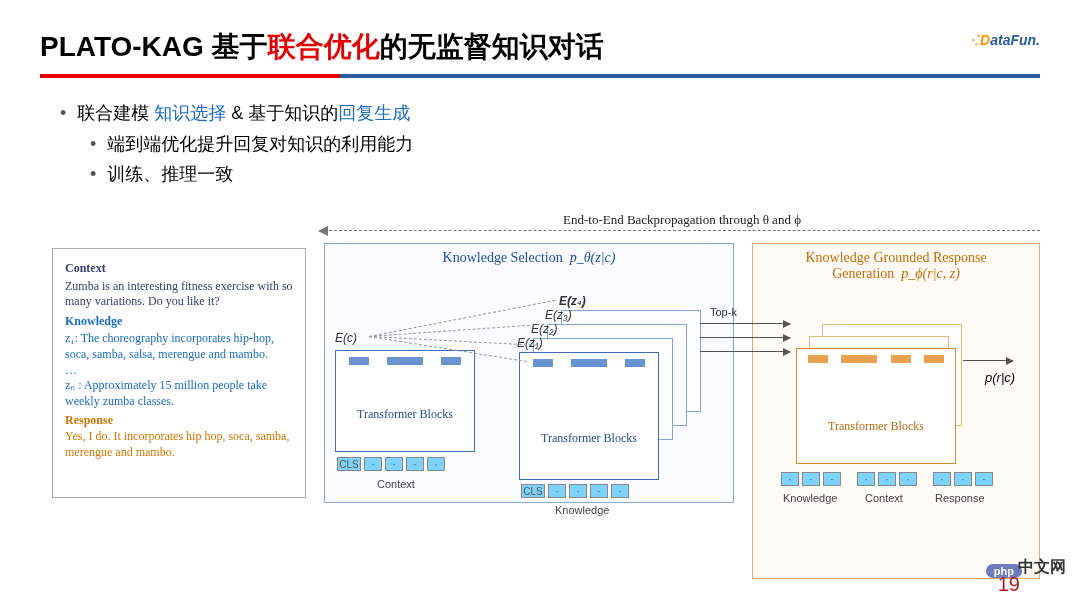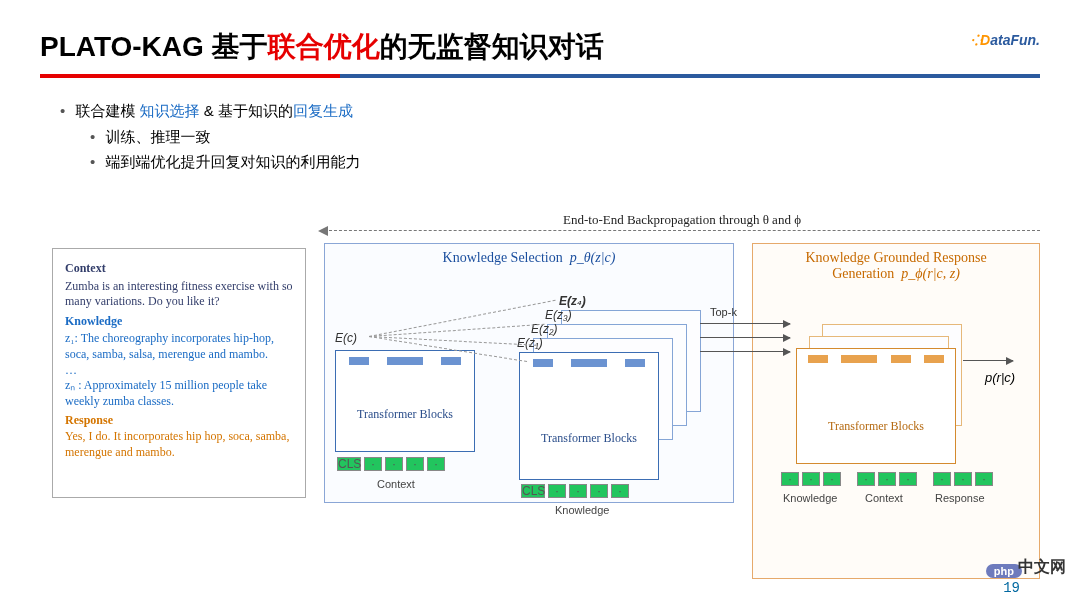--- a/index.html
+++ b/index.html
@@ -4,21 +4,21 @@
 <style>
 * { margin: 0; padding: 0; box-sizing: border-box; }
 body { width: 1080px; height: 608px; font-family: "Microsoft YaHei", Arial, sans-serif; position: relative; background: #fff; overflow: hidden; }
 .slide { width: 100%; height: 100%; padding: 28px 40px; }
 .title { font-size: 28px; font-weight: bold; margin-bottom: 8px; }
 .title .red { color: #e60000; }
 .logo { position: absolute; top: 30px; right: 40px; font-size: 14px; font-weight: bold; font-style: italic; }
 .logo .d { color: #ff9500; }
 .logo .rest { color: #2b5a9e; }
 .hr-line { height: 4px; background: linear-gradient(to right, #e60000 0%, #e60000 30%, #2b5a9e 30%, #2b5a9e 100%); margin-bottom: 18px; }
-.bullets { font-size: 15px; line-height: 1.7; margin-left: 20px; margin-top: 20px; }
+.bullets { font-size: 18px; line-height: 1.7; margin-left: 20px; margin-top: 20px; }
 .bullets ul { list-style: none; }
 .bullets li::before { content: "• "; color: #555; margin-right: 6px; }
 .bullets .l1 { margin-left: 0; }
 .bullets .l2 { margin-left: 30px; }
 .blue { color: #1a6bc4; }
 .diagram { position: absolute; top: 218px; left: 52px; right: 40px; bottom: 50px; }
 
 .left-panel { position: absolute; left: 0; top: 30px; width: 254px; height: 250px; border: 1px solid #aaa; padding: 8px 12px; font-family: "Comic Sans MS", cursive; font-size: 12px; line-height: 1.3; }
 .left-panel .h { font-weight: bold; color: #0a3d91; margin-top: 4px; margin-bottom: 2px; }
 .left-panel .ctx { color: #323d6a; }
@@ -41,52 +41,52 @@
 .tblock.blue { border-color: #3b6db3; }
 .tblock.orange { border-color: #d48a2e; }
 .tblock .bars { display: flex; justify-content: space-around; padding: 6px 4px 2px; }
 .tblock .bar { height: 8px; }
 .tblock.blue .bar { background: #6b93d1; }
 .tblock.orange .bar { background: #e8a24e; }
 .tblock .w1 { width: 20px; } .tblock .w2 { width: 36px; } .tblock .w3 { width: 20px; }
 .tblock .tlabel { text-align: center; font-family: Liberation Serif, serif; font-size: 12px; margin-top: 40px; color: #2a4d8a; }
 .tblock.orange .tlabel { color: #b56a12; }
 .tokens { position: absolute; display: flex; gap: 3px; }
-.tok { width: 18px; height: 14px; border: 1px solid #888; font-size: 12px; text-align: center; line-height: 13px; color: #555; background:#22c55e; }
+.tok { width: 18px; height: 14px; border: 1px solid #888; font-size: 10px; text-align: center; line-height: 13px; color: #555; background:#7dd3fc; }
 .tok.cls { width: 24px; }
 .tok-label { position: absolute; font-size: 11px; color: #444; }
 
 .ghost { position: absolute; width: 140px; height: 102px; border: 1px solid #85a5d6; background: #fdfdff; }
 .e-label { position: absolute; font-size: 12px; font-style: italic; color: #333; }
 .dash-line { position: absolute; border-top: 1px dashed #999; height: 1px; transform-origin: left center; }
 .solid-arrow { position: absolute; height: 1px; border-top: 1px solid #555; }
 .solid-arrow::after { content: ""; position: absolute; right: -1px; top: -4px; border-left: 8px solid #555; border-top: 4px solid transparent; border-bottom: 4px solid transparent; }
 .topk { position: absolute; font-size: 11px; color: #333; }
 .out-label { position: absolute; font-size: 13px; font-style: italic; }
-.page-num { position: absolute; right: 60px; bottom: 12px; font-size: 14px; color: #0369a1; font-family: Liberation Mono, monospace; }
+.page-num { position: absolute; right: 60px; bottom: 12px; font-size: 20px; color: #b91c1c; }
 .php-badge { position: absolute; right: 58px; bottom: 30px; background: #6e7bbd; color: #fff; border-radius: 9px; padding: 1px 8px; font-size: 11px; font-weight: bold; }
 .php-text { position: absolute; right: 14px; bottom: 30px; font-size: 16px; color: #333; font-weight: bold;}
 </style>
 </head>
 <body>
 
 <div class="slide">
   <div class="title">
     <span>PLATO-KAG 基于</span><span class="red">联合优化</span><span>的无监督知识对话</span>
   </div>
   <div class="logo">
     <span style="color:#ff9500;letter-spacing:-2px;">⁘</span><span class="d">D</span><span class="rest">ataFun.</span>
   </div>
   <div class="hr-line"></div>
 
   <div class="bullets">
     <ul>
       <li class="l1"><span>联合建模 </span><span class="blue">知识选择</span><span> &amp; 基于知识的</span><span class="blue">回复生成</span></li>
+      <li class="l2">端到端优化提升回复对知识的利用能力</li>
       <li class="l2">训练、推理一致</li>
-      <li class="l2">端到端优化提升回复对知识的利用能力</li>
     </ul>
   </div>
 
   <div class="diagram">
 
     <div class="top-arrow-label">End-to-End Backpropagation through θ and ϕ</div>
     <div class="top-arrow-line"></div>
     <div class="top-arrow-head"></div>
 
     <div class="left-panel">

